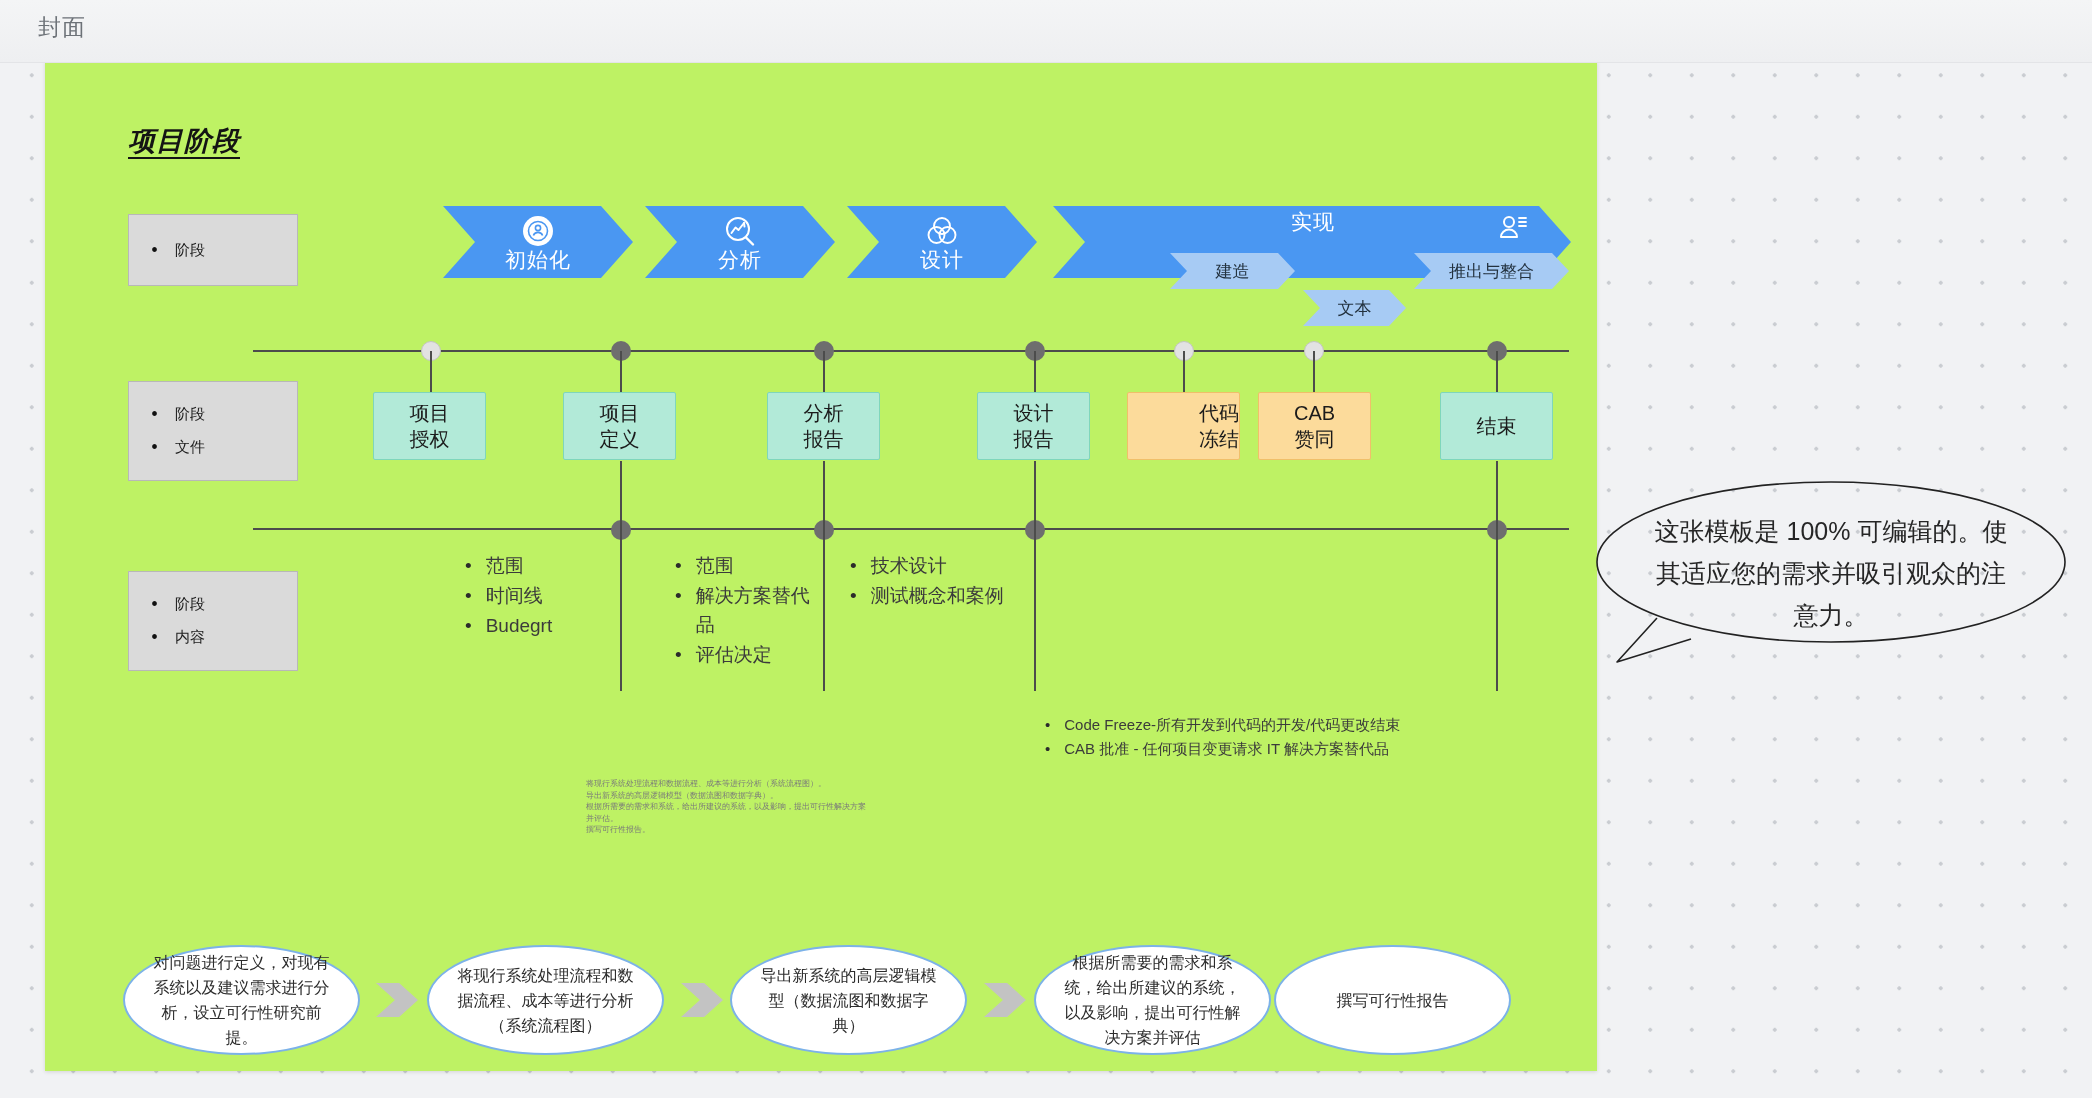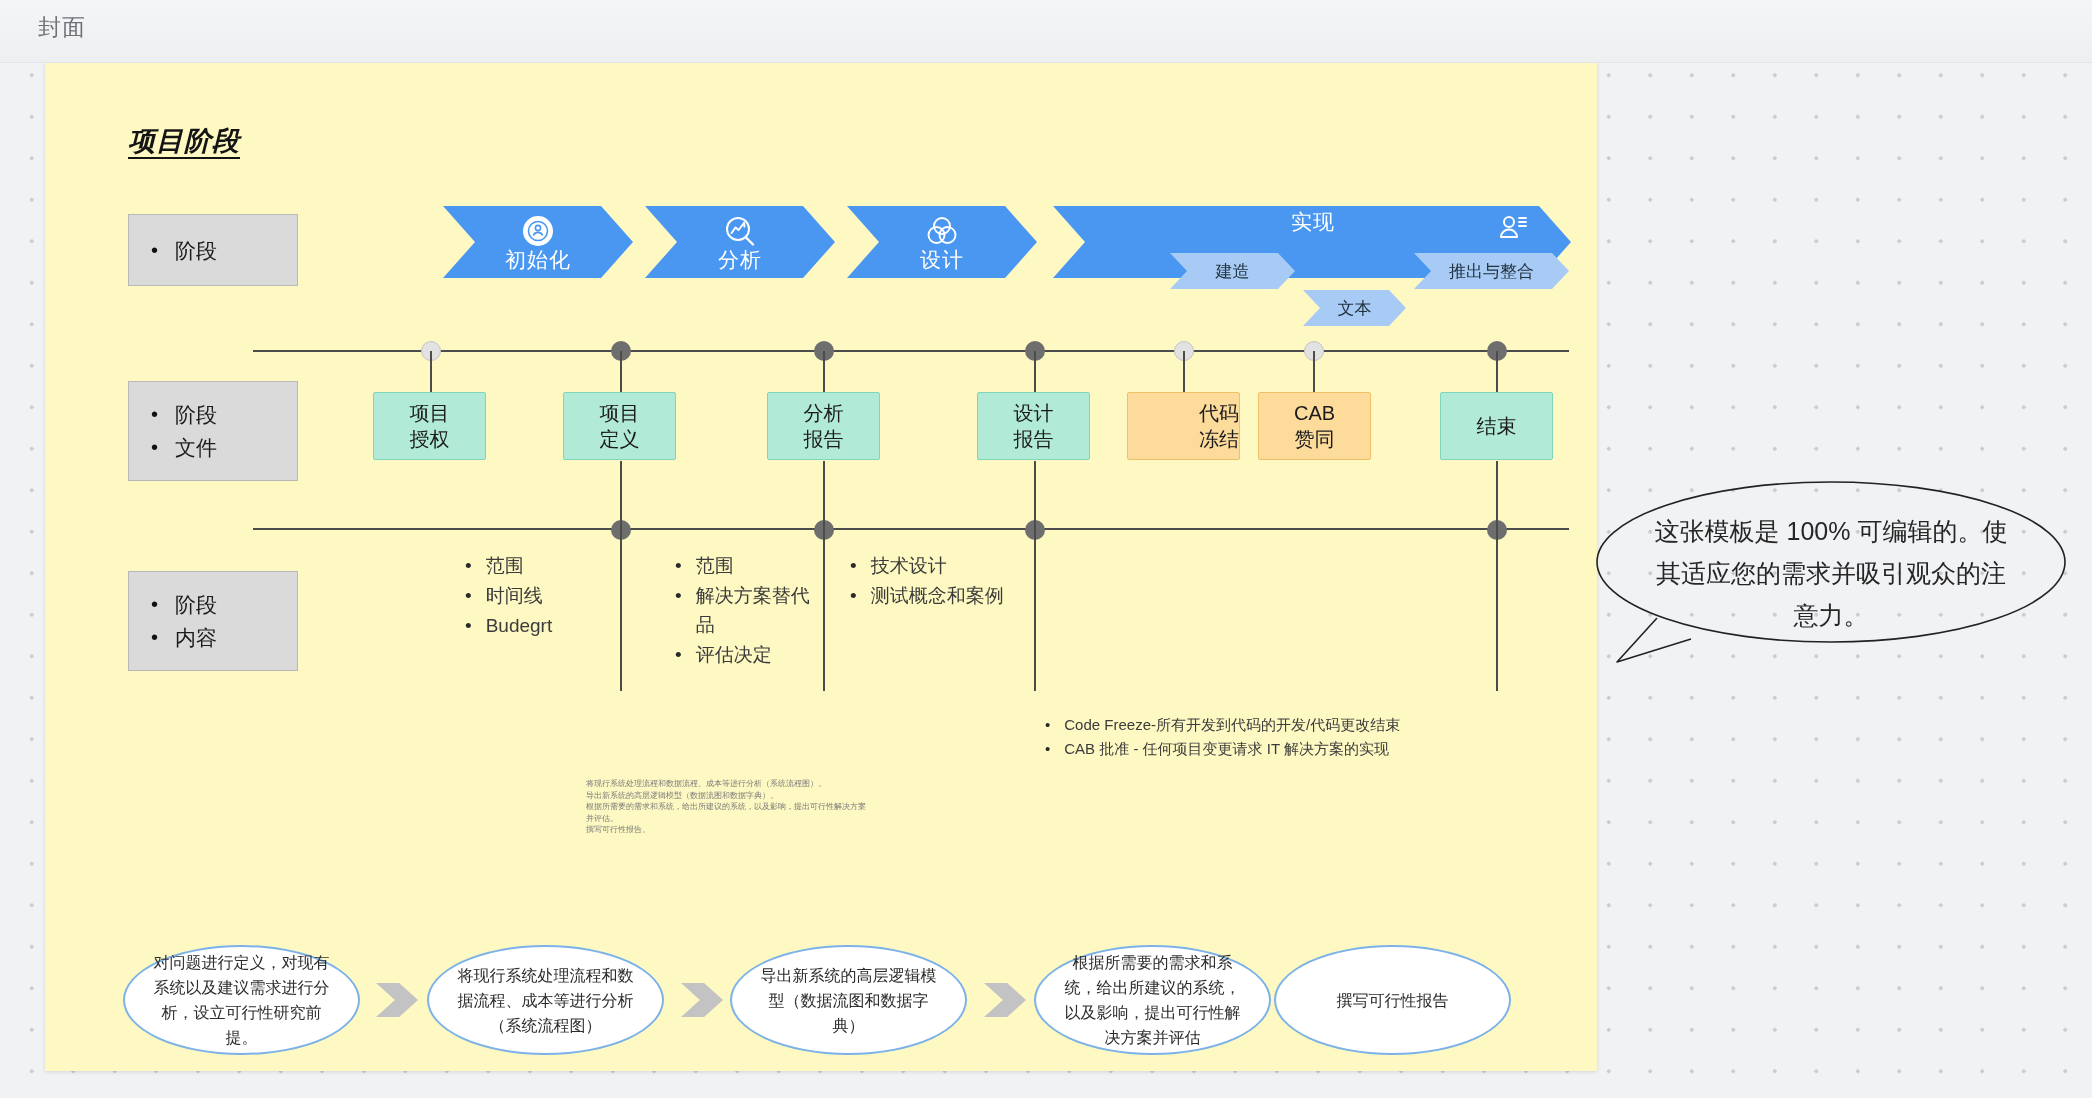--- a/index.html
+++ b/index.html
@@ -26,44 +26,44 @@
   }
   #breadcrumb {
     position: absolute; left: 38px; top: 12px;
     font-size: 23px; color: #6d7278;
     letter-spacing: 1px;
   }
   
   #slide {
     position: absolute; left: 45px; top: 61px;
     width: 1552px; height: 1010px;
-    background: #fef9c3;
+    background: #bef264;
     box-shadow: 0 1px 4px rgba(0,0,0,0.12);
     overflow: hidden;
   }
   #slide-title {
     position: absolute; left: 83px; top: 62px;
     font-size: 27px; font-weight: bold; font-style: italic;
     color: #141414;
     text-decoration: underline;
     text-underline-offset: 7px;
     letter-spacing: 1px;
   }
   
   .gray-box {
     position: absolute;
     background: #dadada;
     border: 1px solid #b8b8b8;
     display: flex; flex-direction: column; justify-content: center;
     padding-left: 22px;
   }
   .gray-box .bullet-line {
-    font-size: 21px; color: #1c1c1c;
+    font-size: 15px; color: #1c1c1c;
     line-height: 33px;
-    display: flex; align-items: center;
+    display: flex; align-items: center; font-family: Liberation Serif, serif;
   }
   .gray-box .bullet-line::before {
     content: "\2022";
     font-size: 20px;
     margin-right: 17px;
     color: #111;
   }
   #gray-box-1 { left: 83px; top: 153px; width: 170px; height: 72px; }
   #gray-box-2 { left: 83px; top: 320px; width: 170px; height: 100px; }
   #gray-box-3 { left: 83px; top: 510px; width: 170px; height: 100px; }
@@ -332,21 +332,21 @@
     <div class="bl">解决方案替代品</div>
     <div class="bl">评估决定</div>
   </div>
   <div class="bullets" style="left:805px; top:490px; width:180px;">
     <div class="bl">技术设计</div>
     <div class="bl">测试概念和案例</div>
   </div>
 
   <div class="bullets" style="left:1000px; top:652px; width:430px; font-size:15px; line-height:23px;">
     <div class="bl">Code Freeze-所有开发到代码的开发/代码更改结束</div>
-    <div class="bl">CAB 批准 - 任何项目变更请求 IT 解决方案的实现</div>
+    <div class="bl">CAB 批准 - 任何项目变更请求 IT 解决方案替代品</div>
   </div>
 
   <div id="fineprint">
     <div>将现行系统处理流程和数据流程、成本等进行分析（系统流程图）。</div>
     <div>导出新系统的高层逻辑模型（数据流图和数据字典）。</div>
     <div>根据所需要的需求和系统，给出所建议的系统，以及影响，提出可行性解决方案</div>
     <div>并评估。</div>
     <div>撰写可行性报告。</div>
   </div>
 

